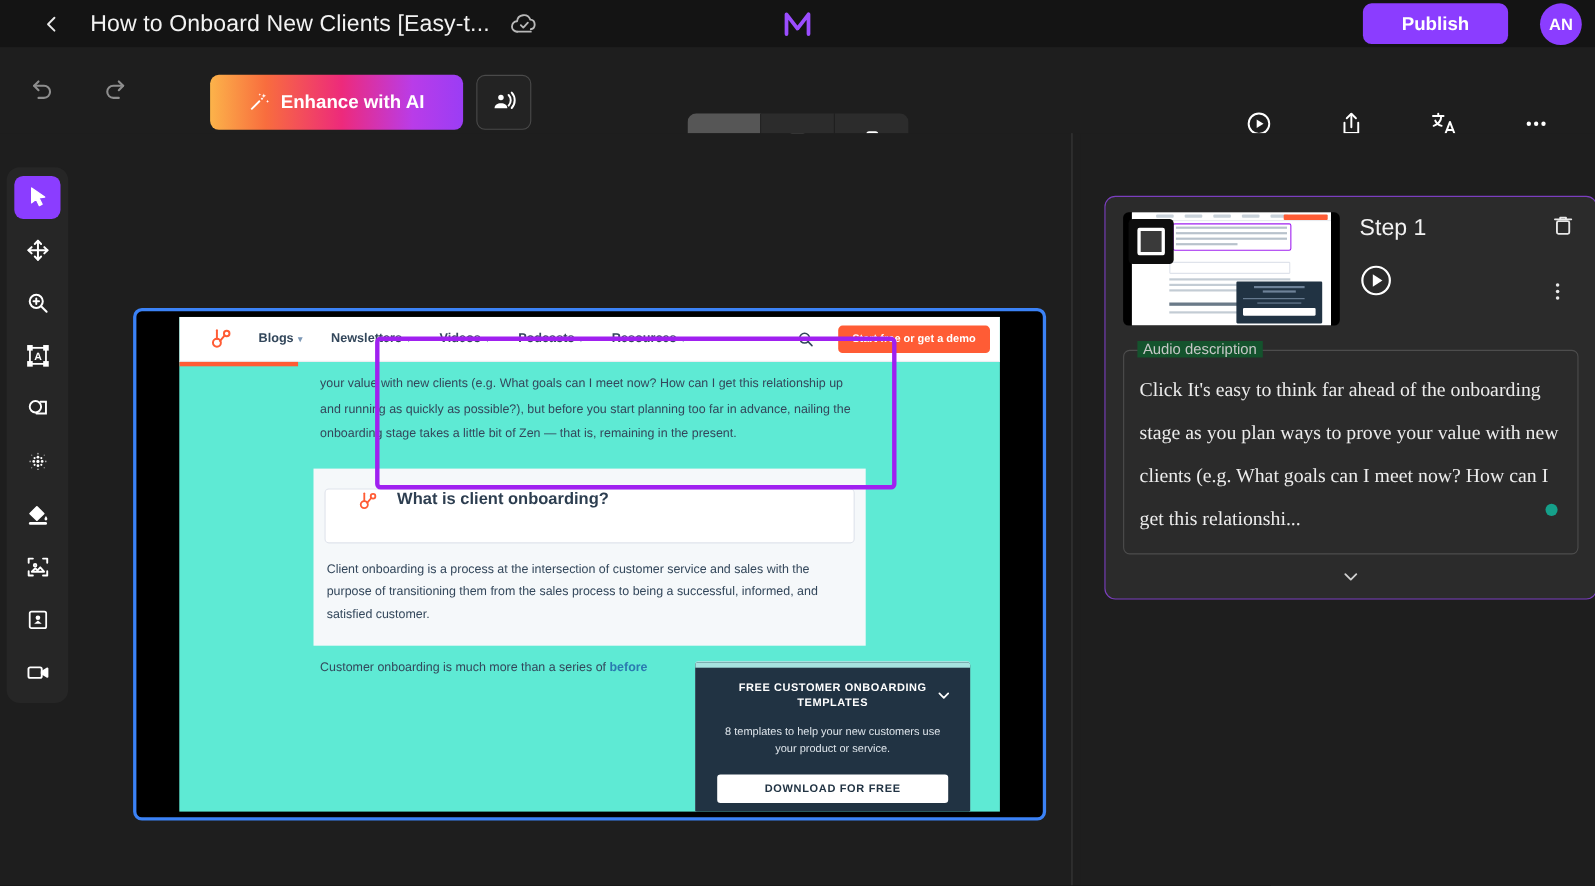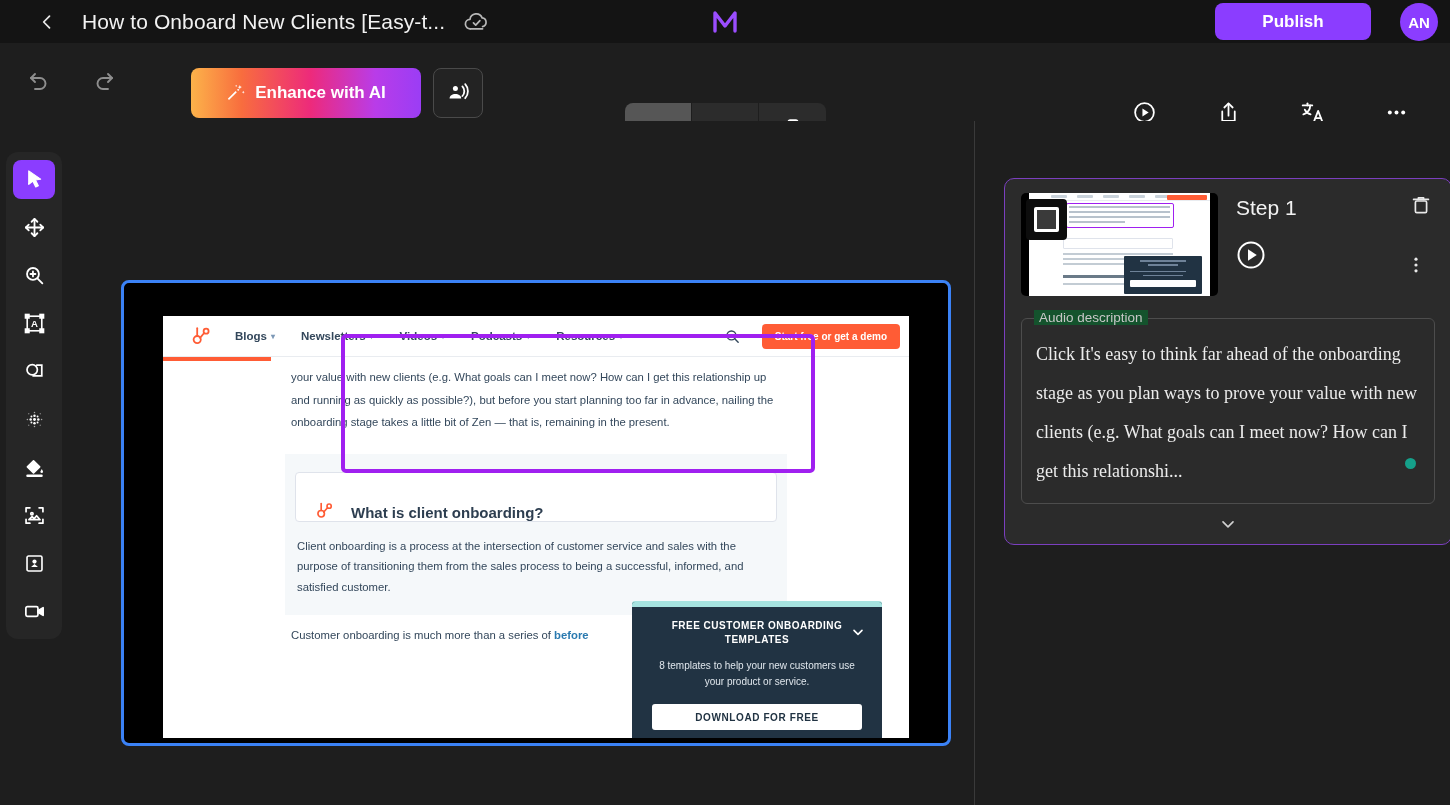--- a/index.html
+++ b/index.html
@@ -25,21 +25,21 @@
     margin-left: 18px; font-size: 21px; color: #f2f2f2; font-weight: 400;
     letter-spacing: .1px; white-space: nowrap;
   }
   .cloud-icon { margin-left: 18px; display: flex; align-items: center; color: #b8b8b8; }
   .brand-logo {
     position: absolute; left: 707px; top: 3px; width: 36px; height: 36px;
     display: flex; align-items: center; justify-content: center;
   }
   .publish-btn {
     position: absolute; right: 79px; top: 3px;
-    width: 156px; height: 37px; border-radius: 8px;
+    width: 132px; height: 37px; border-radius: 8px;
     background: #8b3dff; color: #fff; font-size: 17px; font-weight: 600;
     display: flex; align-items: center; justify-content: center; cursor: pointer;
     border: none; font-family: "Liberation Sans", sans-serif;
   }
   .avatar {
     position: absolute; right: 12px; top: 3px;
     width: 38px; height: 38px; border-radius: 50%;
     background: #8b3dff; color: #fff; font-size: 15px; font-weight: 600;
     display: flex; align-items: center; justify-content: center; cursor: pointer;
   }
@@ -116,21 +116,21 @@
     width: 830px; height: 466px;
     border: 3px solid #3b82f6; border-radius: 8px;
     background: #000; padding: 5px;
   }
   .frame-inner {
     width: 100%; height: 100%; background: #000;
     position: relative; overflow: hidden;
   }
   .page {
     position: absolute; left: 34px; top: 0; right: 34px; bottom: 0;
-    background: #ffffff; overflow: hidden; margin-top: 28px;
+    background: #5eead4; overflow: hidden;
   }
 
   
   .hs-nav {
     position: absolute; left: 0; top: 0; width: 100%; height: 41px;
     background: #fff; border-bottom: 1px solid #e9ecf0;
     display: flex; align-items: center;
   }
   .hs-logo { margin-left: 26px; width: 26px; display:flex; }
   .hs-menu { display: flex; align-items: center; gap: 26px; margin-left: 20px; }
@@ -160,22 +160,22 @@
   }
   .highlight-box {
     position: absolute; left: 178px; top: 18px; width: 474px; height: 139px;
     border: 4px solid #a020f0; border-radius: 5px; pointer-events: none;
   }
   .shaded {
     margin: 20px 122px 0 122px; background: #f5f8fa; padding: 18px 0 18px 0;
   }
   .qbox {
     margin: 0 10px; background: #fff; border: 1px solid #dfe3eb;
-    border-radius: 4px; height: 50px; display: flex; align-items: flex-end;
-    padding-left: 18px; gap: 16px;
+    border-radius: 4px; height: 50px; display: flex; align-items: flex-start;
+    padding-left: 28px; gap: 16px;
   }
   .qbox-title { font-size: 15px; font-weight: 700; color: #2d3e50; }
   .shaded-p {
     margin: 14px 12px 0 12px; font-size: 11.3px; color: #33475b; line-height: 20.5px;
   }
   .h2 {
     margin: 26px 128px 0 128px; font-size: 16px; font-weight: 700; color: #2d3e50;
   }
   .h2-p {
     margin: 10px 128px 0 128px; font-size: 11.3px; color: #33475b; line-height: 20px;

